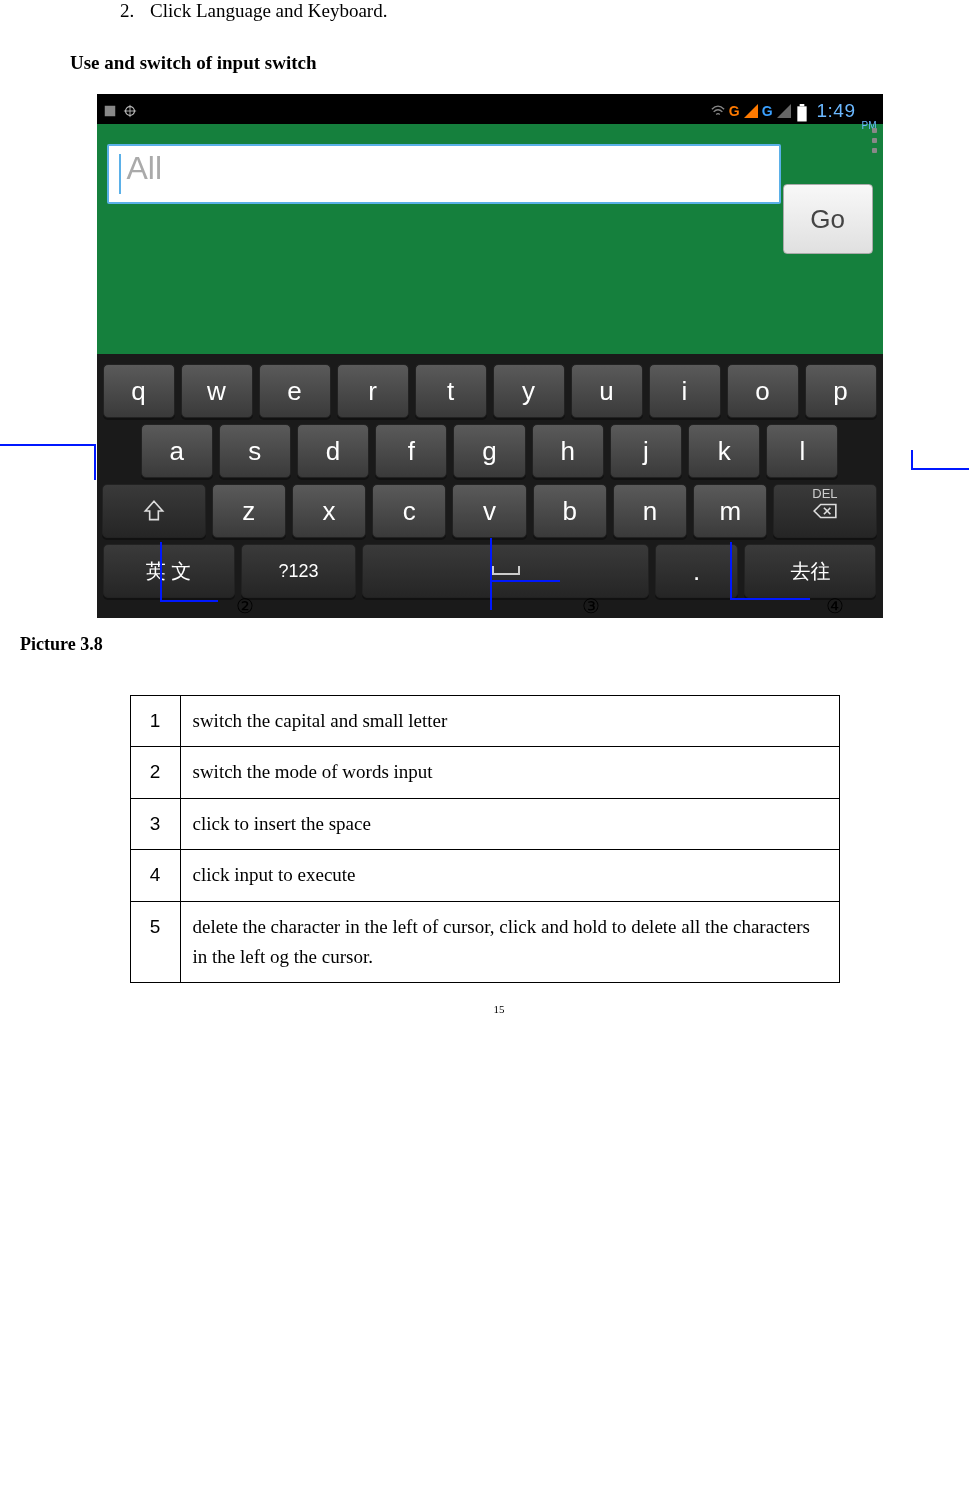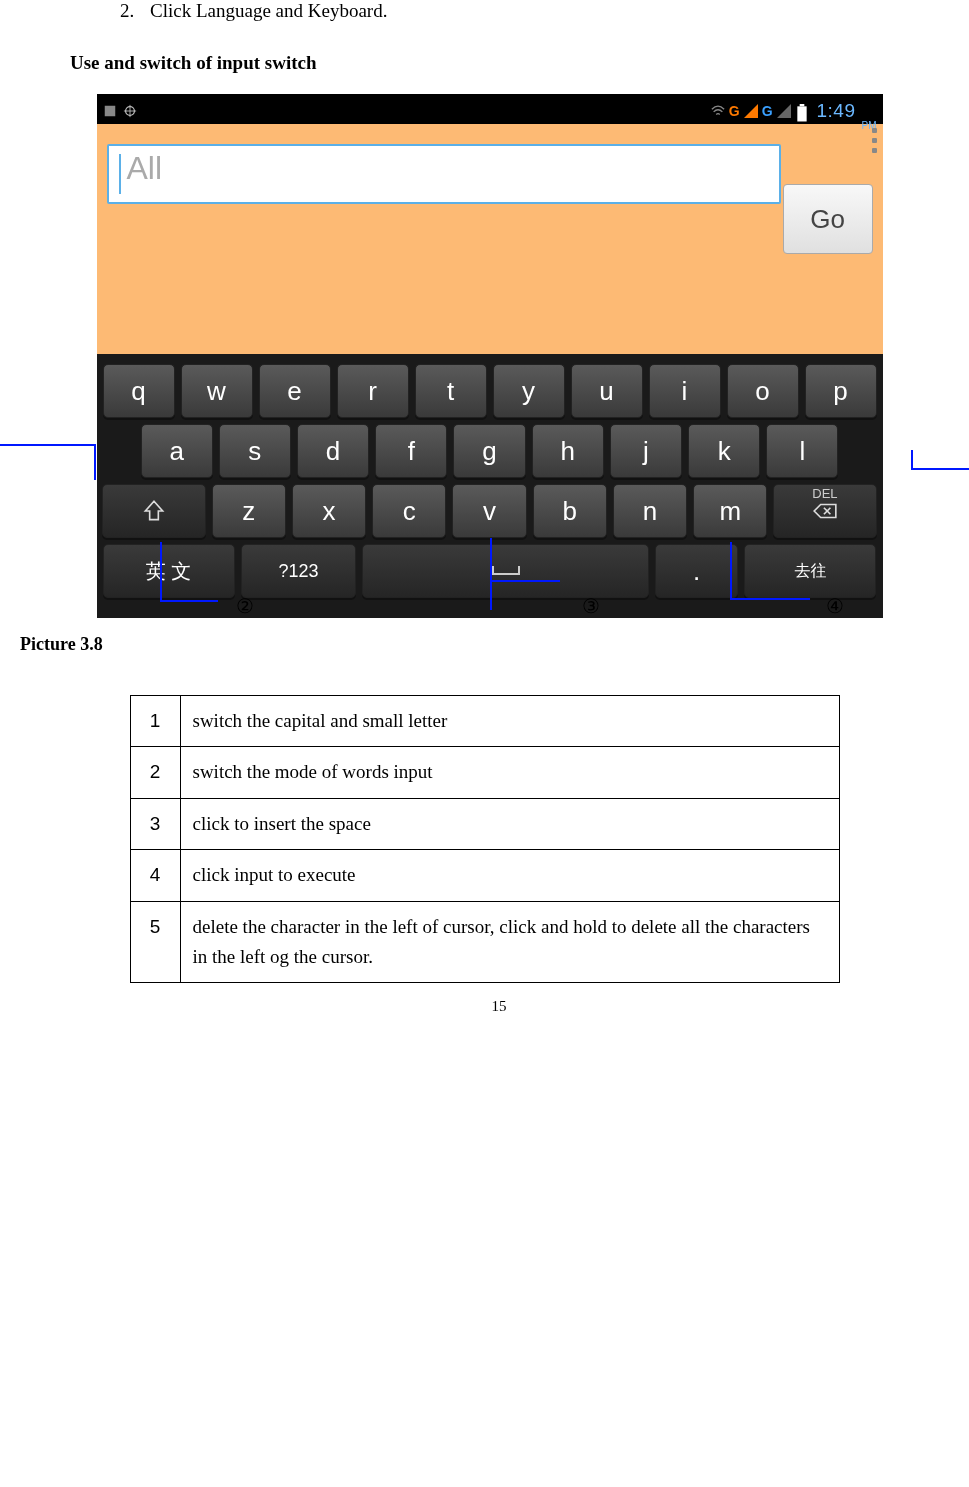--- a/index.html
+++ b/index.html
@@ -37,21 +37,21 @@
     align-items: center;
     padding: 0 6px;
     color: #ddd;
     font-family: Arial, sans-serif;
     font-size: 14px;
   }
   .statusbar .left { flex: 0 0 auto; display: flex; gap: 6px; }
   .statusbar .right { margin-left: auto; display: flex; align-items: center; gap: 4px; }
   .sb-icon { width: 14px; height: 14px; display: inline-block; }
   .text-box-row {
-    background: #fdba74;
+    background: #15803d;
     padding: 20px 10px 100px 10px;
     display: flex;
     gap: 2px;
   }
   .text-input {
     flex: 1;
     height: 60px;
     background: #fff;
     border: 2px solid #5bb0e8;
     border-radius: 2px;
@@ -130,21 +130,21 @@
     width: 50px;
     text-align: center;
     font-family: Arial, sans-serif;
   }
 
   .page-number {
     position: absolute;
     bottom: 8px;
     left: 0; right: 0;
     text-align: center;
-    font-size: 15px;
+    font-size: 11px;
     padding-left: 29px;
   }
   .sb-time { margin-left: 4px; font-size: 19px; letter-spacing: 0.5px; }
   .sb-ampm { font-size: 10px; margin-left: 2px; margin-top: 28px; }
 </style>
 </head>
 <body>
 
 <div class="page">
 
@@ -255,21 +255,21 @@
         </div>
         <div class="krow">
           <div class="key dark wide15" style="font-size:20px">英 文</div>
           <div class="key dark wide1" style="font-size:18px">?123</div>
           <div class="key dark space">
             <svg width="30" height="14" viewBox="0 0 30 14">
                 <path d="M2 2 L2 10 L28 10 L28 2" fill="none" stroke="#ccc" stroke-width="2"></path>
               </svg>
           </div>
           <div class="key dark" style="flex:1">.</div>
-          <div class="key dark wide15" style="font-size:16px">去往</div>
+          <div class="key dark wide15" style="font-size:20px">去往</div>
         </div>
       </div>
     </div>
 
     <span class="cline" style="left:140px; top:448px; width:2px; height:60px;"></span>
     <span class="cline" style="left:140px; top:506px; width:58px; height:2px;"></span>
     <span class="callout-label" style="left:216px; top:500px;">②</span>
 
     <span class="cline" style="left:470px; top:444px; width:2px; height:72px;"></span>
     <span class="cline" style="left:470px; top:486px; width:70px; height:2px;"></span>

